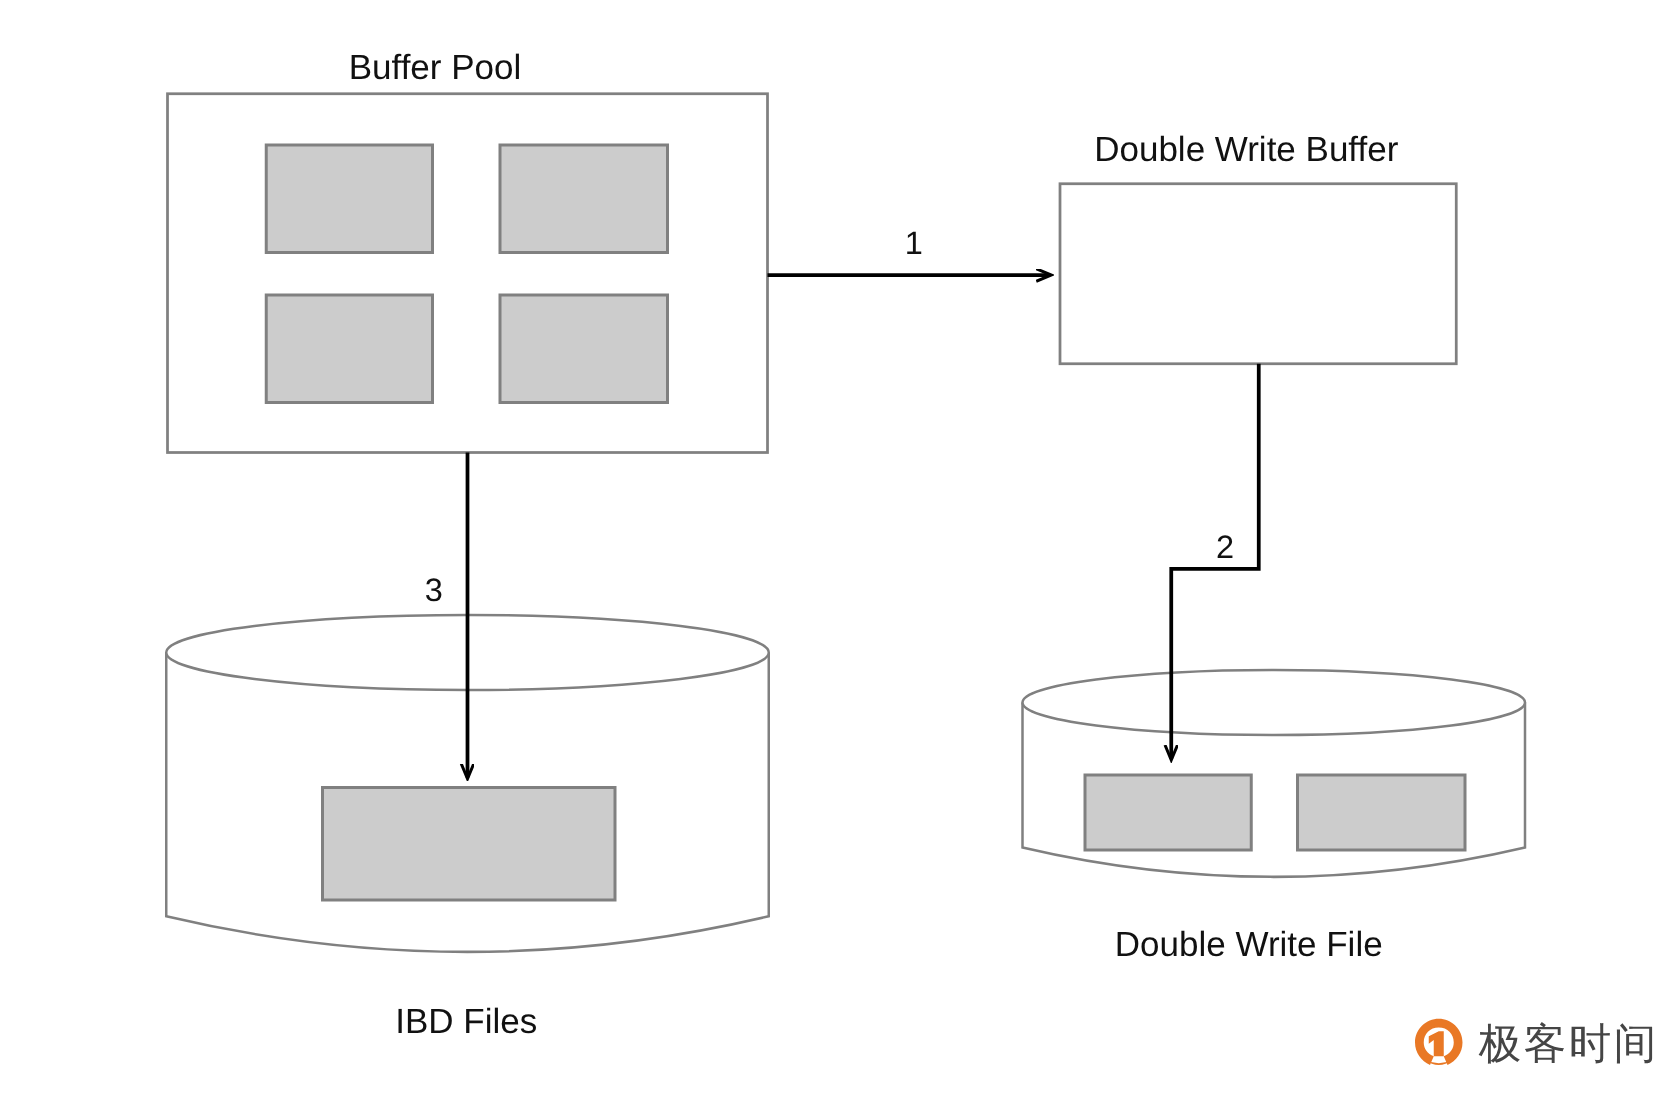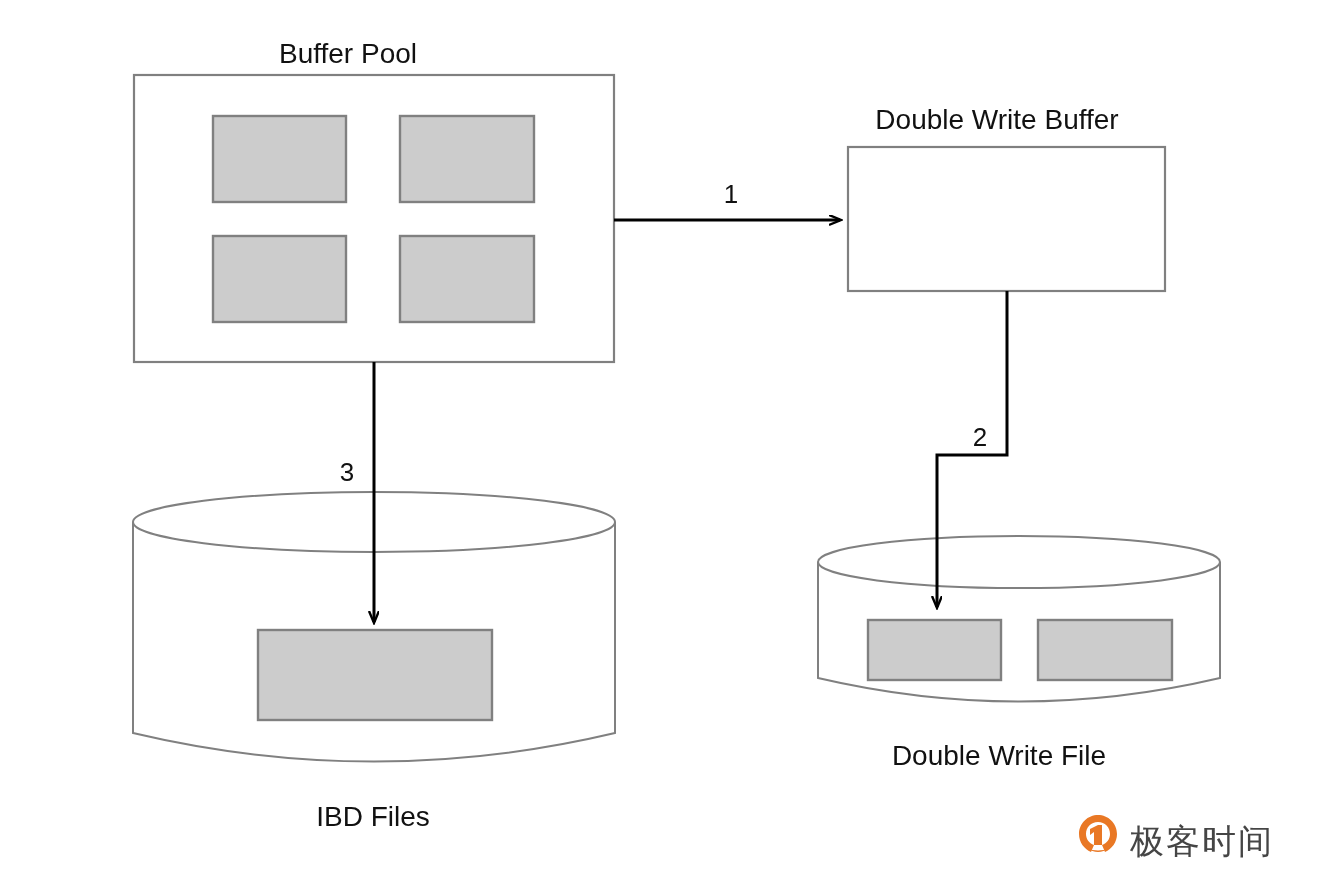--- a/index.html
+++ b/index.html
@@ -60,24 +60,24 @@
     stroke: #808080;
     stroke-width: 2;
   }
   .flow-line {
     stroke: #000000;
     stroke-width: 3;
     fill: none;
   }
   .watermark {
     position: absolute;
-    left: 1075px;
+    left: 1128px;
     top: 812px;
     display: flex;
-    align-items: flex-end;
+    align-items: center;
     gap: 9px;
     opacity: 0.95;
   }
   .wm-mark {
     width: 46px;
     height: 46px;
     position: relative;
     flex: 0 0 auto;
   }
   .wm-text {

